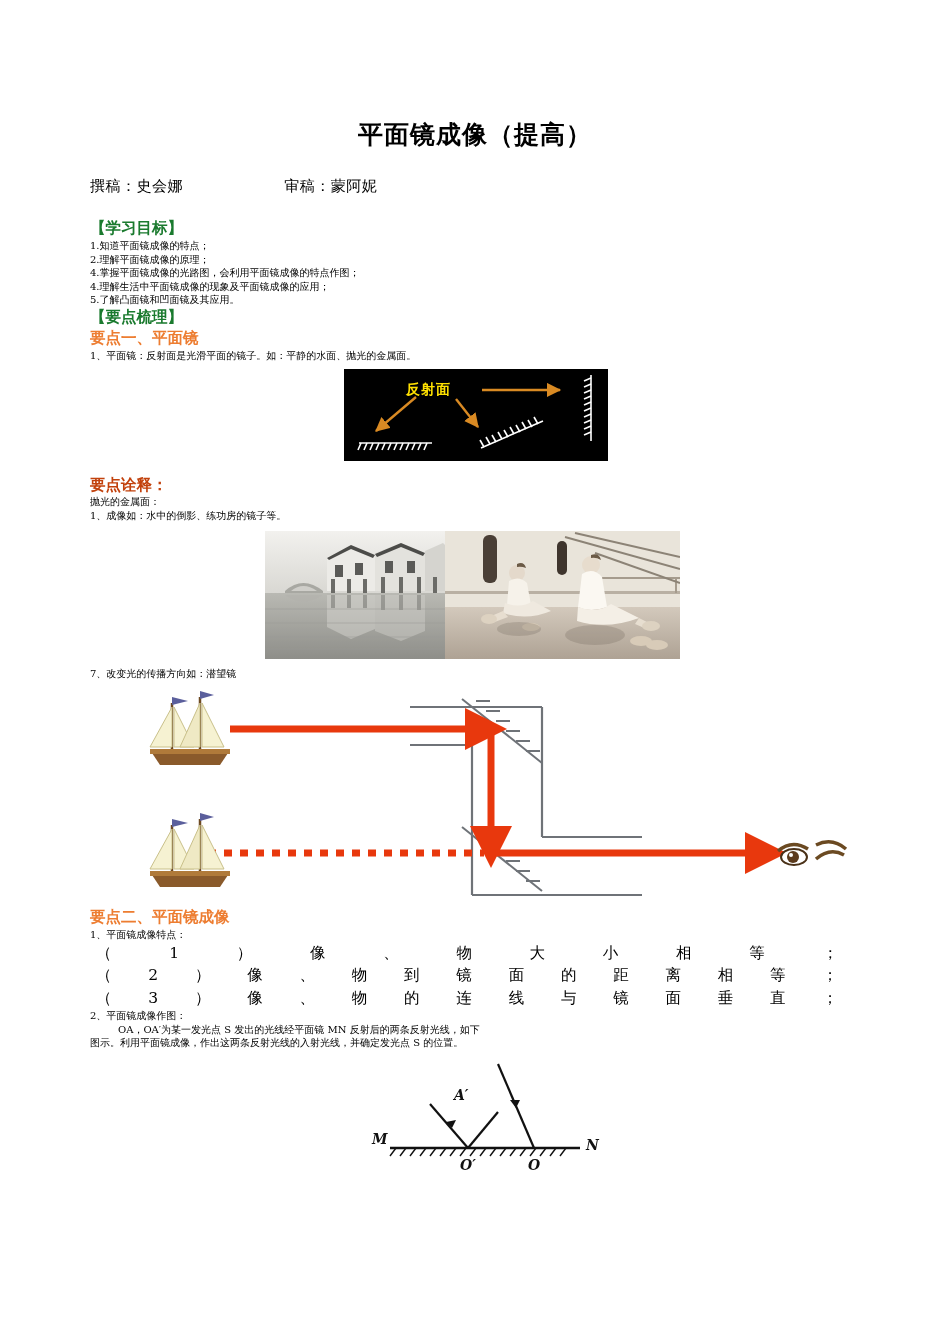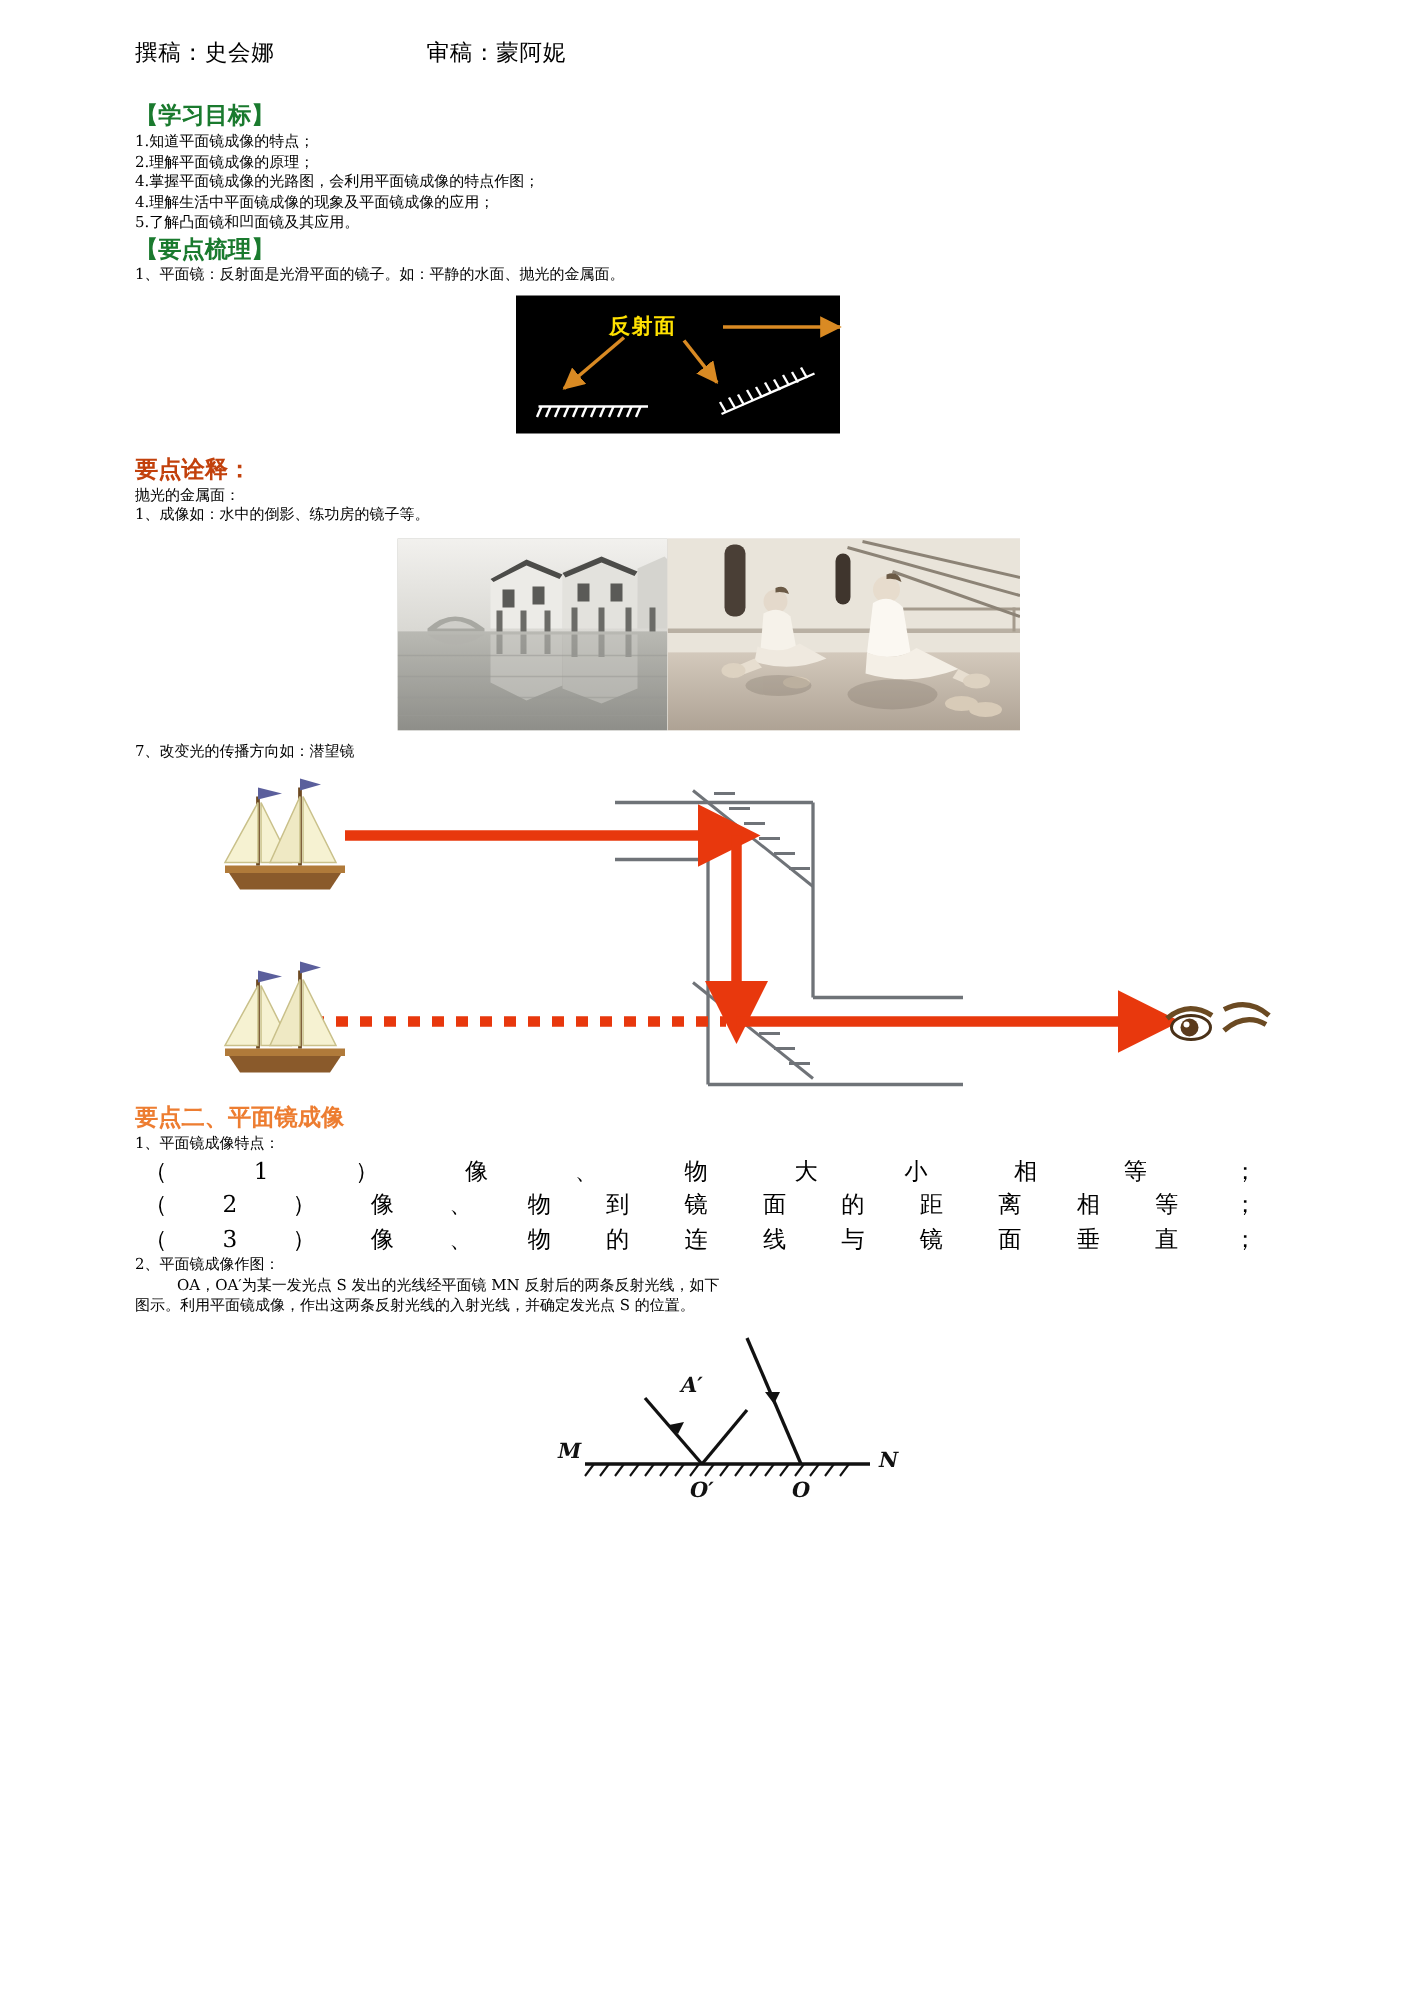--- a/index.html
+++ b/index.html
@@ -81,21 +81,21 @@
     display: flex;
     justify-content: space-between;
     width: 742px;
     margin-left: 6px;
   }
   .spread span { display: inline-block; }
 
   
   .mirror-panel {
     position: relative;
-    width: 216px;
+    width: 264px;
     height: 92px;
     background: #000000;
     margin: 6px 0 0 254px;
   }
   .mirror-panel .cap {
     position: absolute;
     left: 62px;
     top: 12px;
     color: #FFE100;
     font-weight: bold;
@@ -136,37 +136,39 @@
 
   .indent1 { text-indent: 28px; }
   .tight { line-height: 1.36; }
 </style>
 </head>
 <body>
 
 <div class="page">
   <div class="content">
 
+    <h1 class="doc-title">平面镜成像（提高）</h1>
 
     <div class="byline">
       <span class="writer">撰稿：史会娜</span>
       <span>审稿：蒙阿妮</span>
     </div>
 
     <div class="h-green">【学习目标】</div>
     <div class="list">
       <div class="line">1.知道平面镜成像的特点；</div>
       <div class="line">2.理解平面镜成像的原理；</div>
       <div class="line">4.掌握平面镜成像的光路图，会利用平面镜成像的特点作图；</div>
       <div class="line">4.理解生活中平面镜成像的现象及平面镜成像的应用；</div>
       <div class="line">5.了解凸面镜和凹面镜及其应用。</div>
     </div>
 
     <div class="h-green" style="margin-top:0">【要点梳理】</div>
 
+    <div class="h-orange">要点一、平面镜</div>
     <div class="line">1、平面镜：反射面是光滑平面的镜子。如：平静的水面、抛光的金属面。</div>
 
     <div class="mirror-panel">
       <div class="cap">反射面</div>
       <svg width="264" height="92" viewBox="0 0 264 92" style="position:absolute;left:0;top:0">
         <defs>
           <marker id="mk-or" markerWidth="7" markerHeight="7" refX="5.5" refY="3" orient="auto">
             <path d="M0,0 L6,3 L0,6 z" fill="#D98A23"></path>
           </marker>
         </defs>

